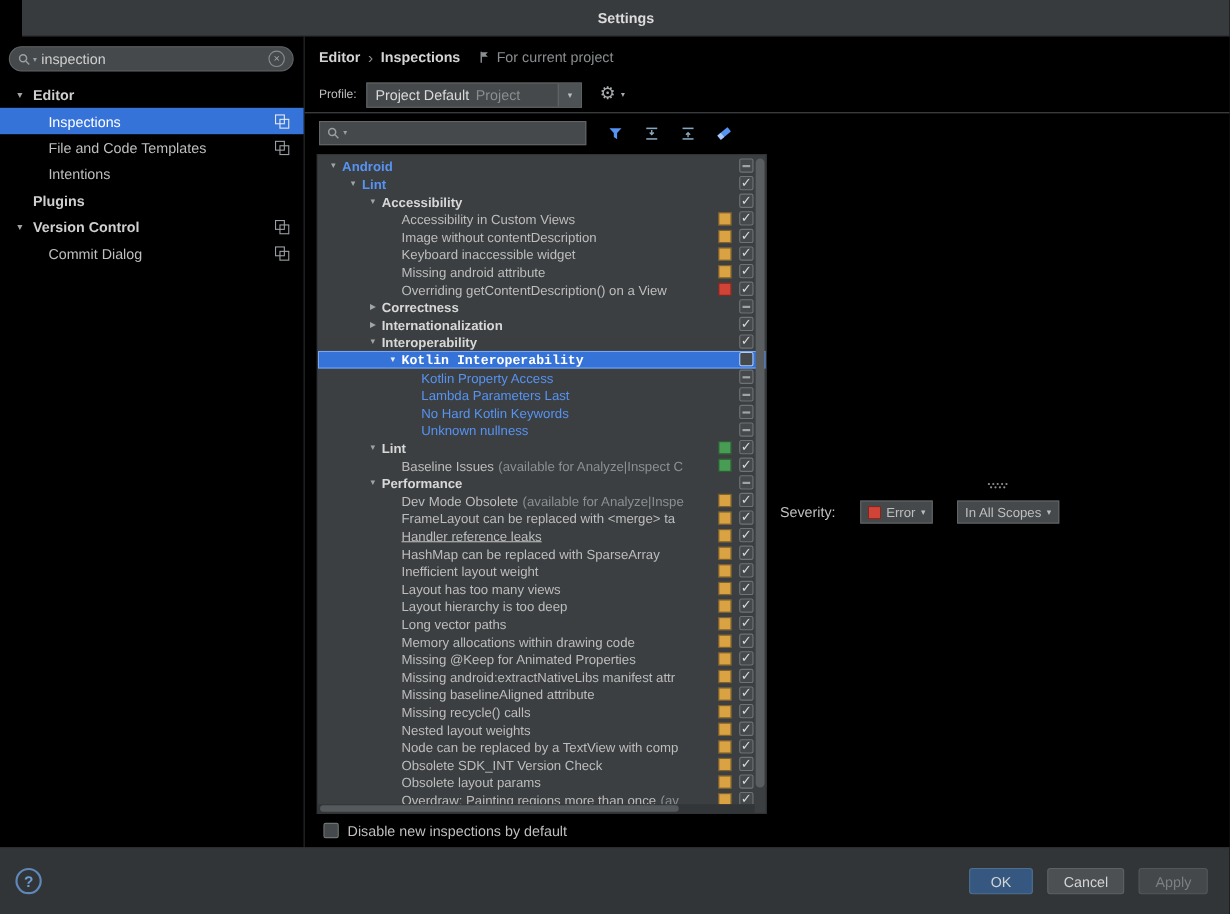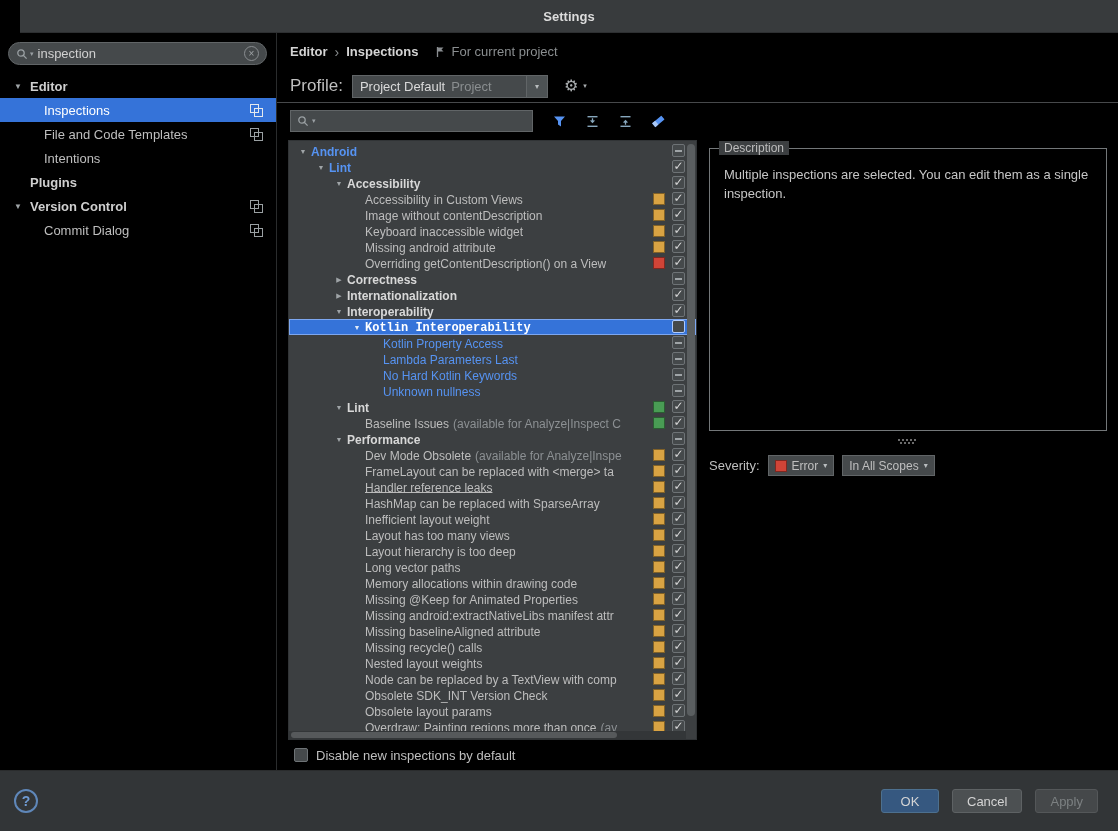--- a/index.html
+++ b/index.html
@@ -31,21 +31,21 @@
   .pg-icon::after{left:4px;top:4px;}
   .side-row.sel .pg-icon::before,.side-row.sel .pg-icon::after{border-color:#e4e9ee;}
 
   
   .main{flex:1;display:flex;flex-direction:column;min-width:0;}
   .crumb-row{height:37px;display:flex;align-items:center;padding-left:13px;gap:7px;}
   .crumb{font-size:13px;font-weight:bold;color:#d4d4d4;cursor:pointer;}
   .crumb-sep{color:#8a8e90;font-size:14px;}
   .scope-note{display:flex;align-items:center;gap:5px;margin-left:10px;color:#8a8e90;font-size:13px;}
   .profile-row{height:33px;display:flex;align-items:center;padding-left:13px;gap:9px;border-bottom:1px solid #47494b;}
-  .plabel{font-size:17px;color:#bfbfbf;}
+  .plabel{font-size:11px;color:#bfbfbf;}
   .combo{height:23px;border:1px solid #616567;background:#45494b;display:flex;align-items:center;}
   .profile-combo{width:196px;cursor:pointer;}
   .profile-combo .cval{padding-left:7px;font-size:13px;color:#dadada;}
   .chint{margin-left:6px;font-size:13px;color:#8a8e90;}
   .cbtn{margin-left:auto;width:21px;height:100%;background:#4d5254;border-left:1px solid #616567;display:flex;align-items:center;justify-content:center;}
   .arr{font-size:8px;color:#b9bdbf;}
   .gear{font-size:16px;color:#a9adaf;margin-left:7px;cursor:pointer;line-height:1;}
   .gear-arr{font-size:7px;color:#a9adaf;margin-left:-4px;}
   .toolbar{height:36px;display:flex;align-items:center;padding-left:13px;gap:11px;}
   .search-field{width:243px;height:22px;border:1px solid #616567;background:#45494b;display:flex;align-items:center;padding:0 6px;gap:3px;}
@@ -76,21 +76,21 @@
   .hscroll{position:absolute;left:0;right:10px;bottom:0;height:8px;background:#333638;}
   .hthumb{position:absolute;left:2px;top:1px;height:6px;width:82%;background:#56595b;border-radius:3px;}
 
   .right-panel{flex:1;position:relative;min-width:0;}
   .desc-box{position:absolute;top:8px;left:0;right:0;height:283px;border:1px solid #737779;}
   .desc-title{position:absolute;top:-8px;left:9px;background:#3c3f41;padding:0 5px;font-size:12px;color:#bcbcbc;}
   .desc-text{margin:0;padding:17px 14px;font-size:13px;color:#c6c6c6;line-height:1.45;}
   .grip{position:absolute;top:299px;left:50%;margin-left:-10px;width:2px;height:2px;background:#909090;border-radius:50%;
         box-shadow:4px 0 0 #909090,8px 0 0 #909090,12px 0 0 #909090,16px 0 0 #909090,
                    2px 3px 0 #909090,6px 3px 0 #909090,10px 3px 0 #909090,14px 3px 0 #909090;cursor:row-resize;}
-  .severity-row{position:absolute;top:315px;left:0;display:flex;align-items:center;gap:8px;}
+  .severity-row{position:absolute;top:315px;left:0;display:flex;align-items:center;gap:22px;}
   .sev-label{font-size:13px;color:#bfbfbf;}
   .sev-combo,.scope-combo{height:21px;padding:0 6px;gap:5px;cursor:pointer;}
   .sev-swatch{width:12px;height:12px;border:1px solid rgba(0,0,0,.4);flex:0 0 12px;}
   .sev-combo .cval,.scope-combo .cval{font-size:12px;color:#bfbfbf;}
 
   .disable-row{height:30px;display:flex;align-items:center;gap:8px;padding-left:17px;font-size:13px;color:#bfbfbf;}
   .cbox{width:14px;height:14px;border:1px solid #6e7376;background:#45494b;border-radius:2px;cursor:pointer;flex:0 0 14px;}
 
   
   .footer{position:absolute;left:0;right:0;bottom:0;height:61px;background:#323537;border-top:1px solid #2a2c2d;display:flex;align-items:center;padding:0 20px 0 14px;}
@@ -261,24 +261,20 @@
             </div>
           <div class="vscroll">
               <div class="vthumb"></div>
             </div>
           <div class="hscroll">
               <div class="hthumb"></div>
             </div>
         </div>
 
         <div class="right-panel">
-          <div class="desc-box">
-            <span class="desc-title">Description</span>
-            <p class="desc-text">Multiple inspections are selected. You can edit them as a single inspection.</p>
-          </div>
           <div class="grip"></div>
           <div class="severity-row">
             <span class="sev-label">Severity:</span>
             <div class="combo sev-combo">
               <span class="sev-swatch" style="background: rgb(208, 68, 55);"></span>
               <span class="cval">Error</span>
               <span class="arr">▾</span>
             </div>
             <div class="combo scope-combo">
               <span class="cval">In All Scopes</span>

